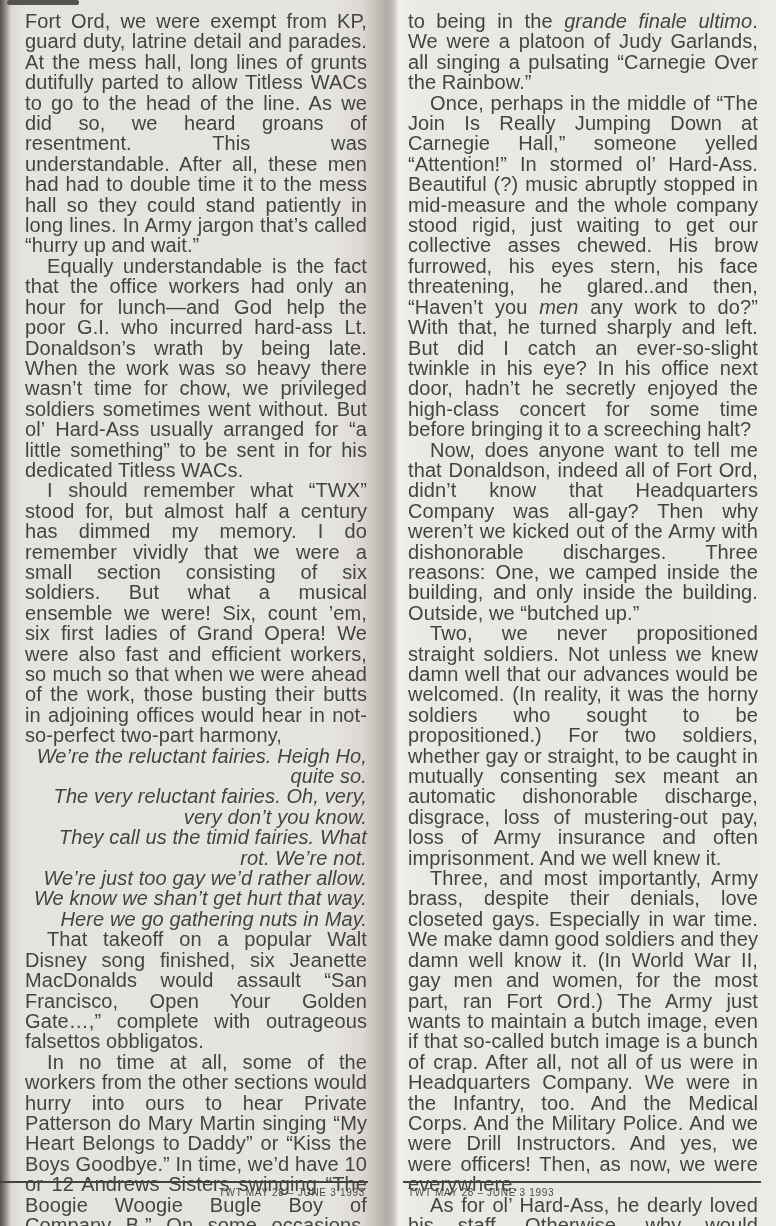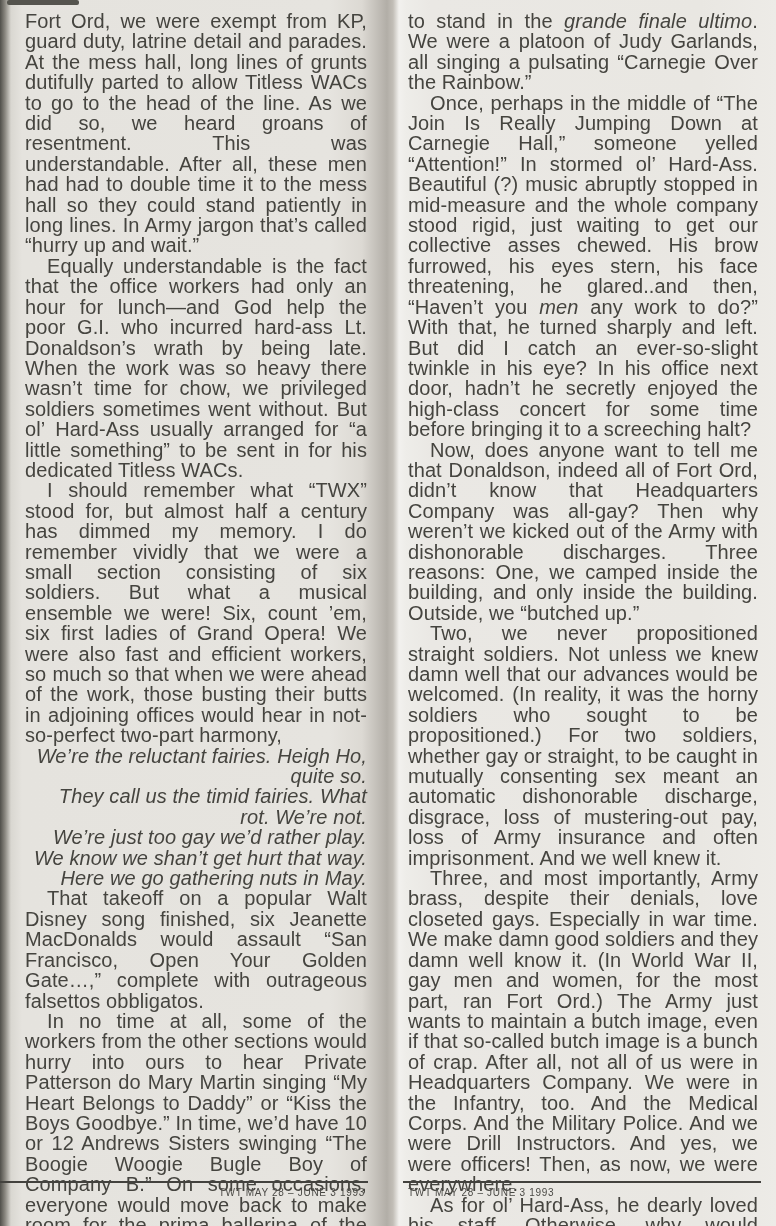--- a/index.html
+++ b/index.html
@@ -52,33 +52,34 @@
 <div class="page">
   <div class="smudge"></div>
 
   <div class="col col-left">
     <p class="para noindent"><span>Fort Ord, we were exempt from KP, guard duty, latrine detail and parades. At the mess hall, long lines of grunts dutifully parted to allow Titless WACs to go to the head of the line. As we did so, we heard groans of resentment. This was understandable. After all, these men had had to double time it to the mess hall so they could stand patiently in long lines. In Army jargon that’s called “hurry up and wait.”</span></p>
     <p class="para"><span>Equally understandable is the fact that the office workers had only an hour for lunch—and God help the poor G.I. who incurred hard-ass Lt. Donaldson’s wrath by being late. When the work was so heavy there wasn’t time for chow, we privileged soldiers sometimes went without. But ol’ Hard-Ass usually arranged for “a little something” to be sent in for his dedicated Titless WACs.</span></p>
     <p class="para"><span>I should remember what “TWX” stood for, but almost half a century has dimmed my memory. I do remember vividly that we were a small section consisting of six soldiers. But what a musical ensemble we were! Six, count ’em, six first ladies of Grand Opera! We were also fast and efficient workers, so much so that when we were ahead of the work, those busting their butts in adjoining offices would hear in not-so-perfect two-part harmony,</span></p>
 
     <div class="verse">
       <p>We’re the reluctant fairies. Heigh Ho, quite so.</p>
+      <p>The very reluctant fairies. Oh, very, very don’t you know.</p>
       <p>They call us the timid fairies. What rot. We’re not.</p>
-      <p>We’re just too gay we’d rather play.</p>
+      <p>We’re just too gay we’d rather allow.</p>
       <p>We know we shan’t get hurt that way.</p>
       <p>Here we go gathering nuts in May.</p>
     </div>
 
     <p class="para"><span>That takeoff on a popular Walt Disney song finished, six Jeanette MacDonalds would assault “San Francisco, Open Your Golden Gate…,” complete with outrageous falsettos obbligatos.</span></p>
     <p class="para"><span>In no time at all, some of the workers from the other sections would hurry into ours to hear Private Patterson do Mary Martin singing “My Heart Belongs to Daddy” or “Kiss the Boys Goodbye.” In time, we’d have 10 or 12 Andrews Sisters swinging “The Boogie Woogie Bugle Boy of Company B.” On some occasions, everyone would move back to make room for the prima ballerina of the company—little ol’ me—to dance Pavlova’s “The Crippled Dying Swan.”</span></p>
     <p class="para"><span>Eventually, almost all of Headquarters Company would be jammed into our office</span></p>
   </div>
 
   <div class="col col-right">
-    <p class="para noindent"><span>to stand in the </span><span class="it">grande finale ultimo</span><span>. We were a platoon of Judy Garlands, all singing a pulsating “Carnegie Over the Rainbow.”</span></p>
+    <p class="para noindent"><span>to being in the </span><span class="it">grande finale ultimo</span><span>. We were a platoon of Judy Garlands, all singing a pulsating “Carnegie Over the Rainbow.”</span></p>
     <p class="para"><span>Once, perhaps in the middle of “The Join Is Really Jumping Down at Carnegie Hall,” someone yelled “Attention!” In stormed ol’ Hard-Ass. Beautiful (?) music abruptly stopped in mid-measure and the whole company stood rigid, just waiting to get our collective asses chewed. His brow furrowed, his eyes stern, his face threatening, he glared..and then, “Haven’t you </span><span class="it">men</span><span> any work to do?” With that, he turned sharply and left. But did I catch an ever-so-slight twinkle in his eye? In his office next door, hadn’t he secretly enjoyed the high-class concert for some time before bringing it to a screeching halt?</span></p>
     <p class="para"><span>Now, does anyone want to tell me that Donaldson, indeed all of Fort Ord, didn’t know that Headquarters Company was all-gay? Then why weren’t we kicked out of the Army with dishonorable discharges. Three reasons: One, we camped inside the building, and only inside the building. Outside, we “butched up.”</span></p>
     <p class="para"><span>Two, we never propositioned straight soldiers. Not unless we knew damn well that our advances would be welcomed. (In reality, it was the horny soldiers who sought to be propositioned.) For two soldiers, whether gay or straight, to be caught in mutually consenting sex meant an automatic dishonorable discharge, disgrace, loss of mustering-out pay, loss of Army insurance and often imprisonment. And we well knew it.</span></p>
     <p class="para"><span>Three, and most importantly, Army brass, despite their denials, love closeted gays. Especially in war time. We make damn good soldiers and they damn well know it. (In World War II, gay men and women, for the most part, ran Fort Ord.) The Army just wants to maintain a butch image, even if that so-called butch image is a bunch of crap. After all, not all of us were in Headquarters Company. We were in the Infantry, too. And the Medical Corps. And the Military Police. And we were Drill Instructors. And yes, we were officers! Then, as now, we were everywhere.</span></p>
     <p class="para"><span>As for ol’ Hard-Ass, he dearly loved his staff. Otherwise, why would desserts and other goodies left over from the officers’ parties often find their way to Headquarters Company? Especially to the talented singers, the Reluctant Fairies of TWX?</span></p>
 
   </div>
 
   <div class="rule rule-left"></div>
   <div class="rule rule-right"></div>

